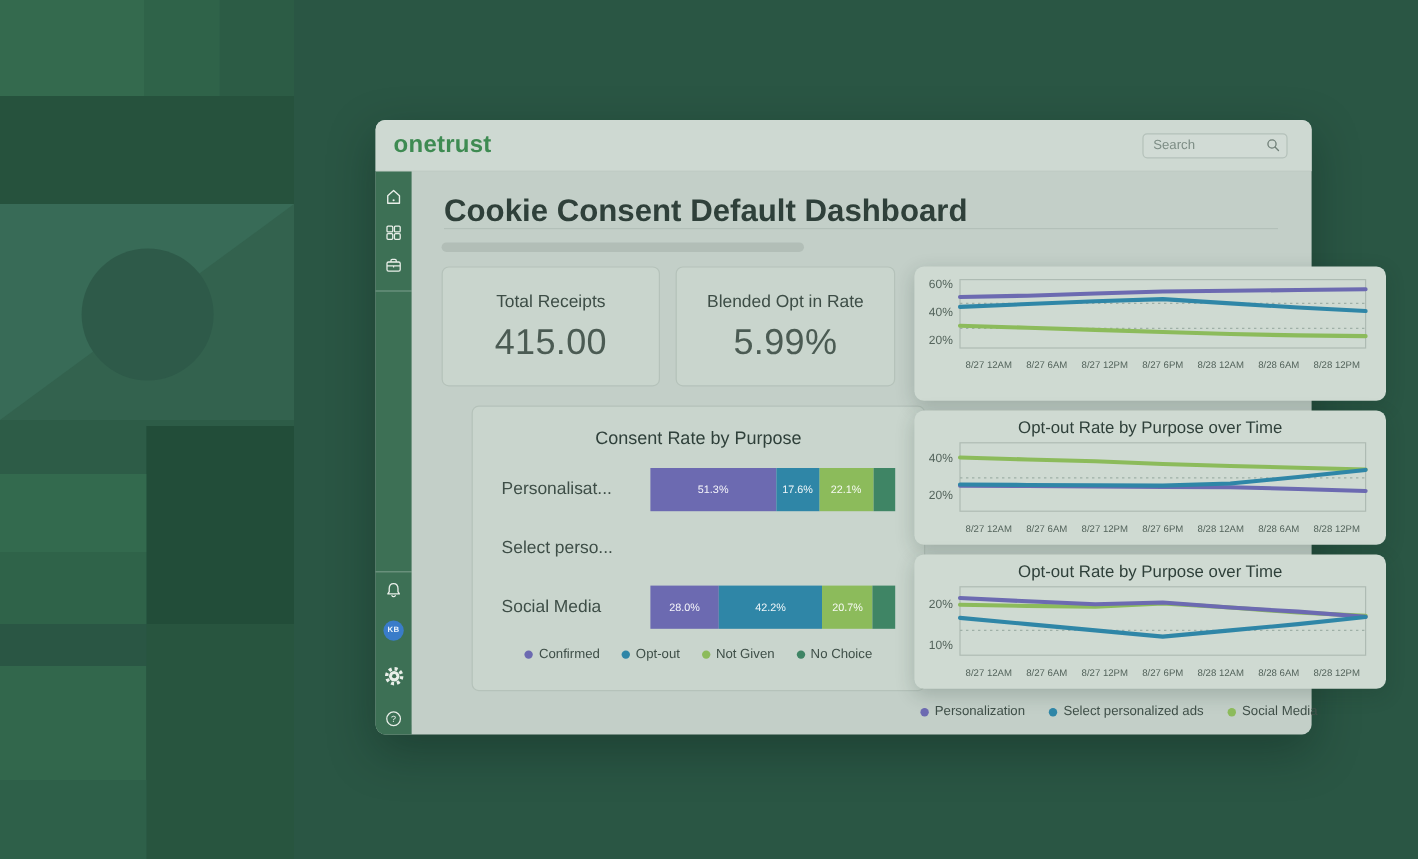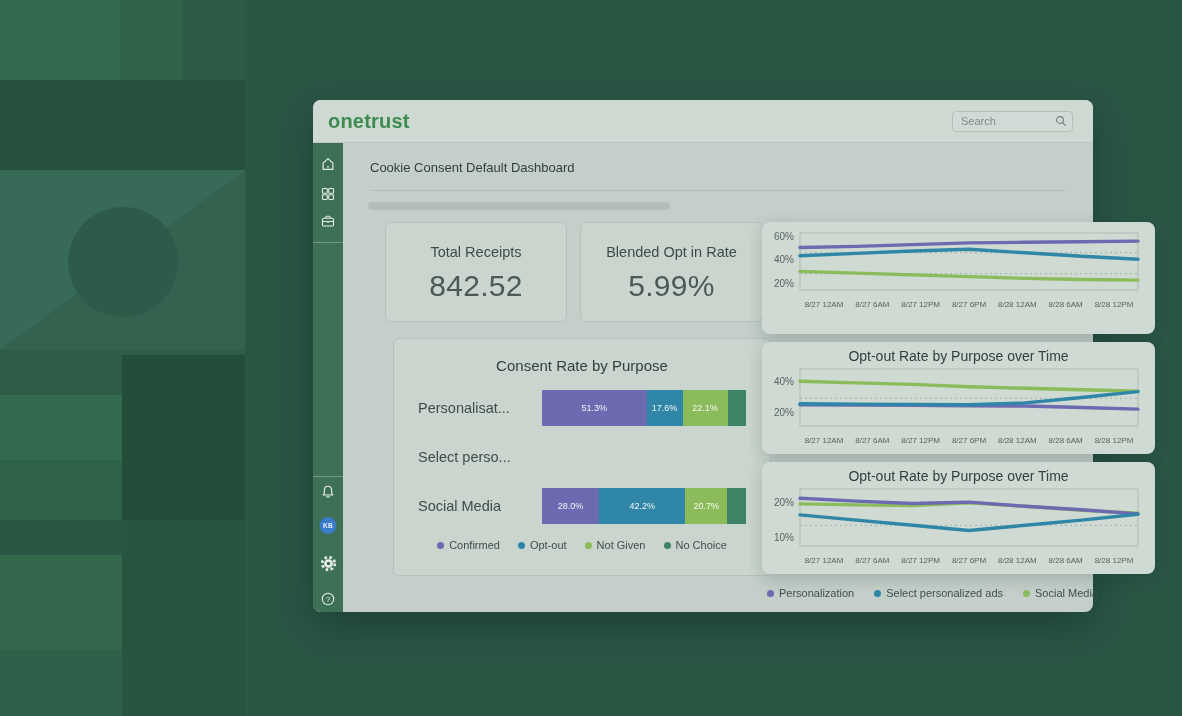--- a/index.html
+++ b/index.html
@@ -41,26 +41,26 @@
     border-radius:0 0 0 8px;}
   .side-icon{position:absolute;left:50%;transform:translateX(-50%);width:18px;height:18px;display:flex;
     align-items:center;justify-content:center;cursor:pointer;}
   .side-div{position:absolute;left:0;right:0;height:1px;background:rgba(255,255,255,.28);}
   .avatar{position:absolute;left:50%;transform:translateX(-50%);width:17px;height:17px;border-radius:50%;
     background:#3a7cc9;color:#eaf2fa;font-size:6.5px;font-weight:700;display:flex;align-items:center;
     justify-content:center;letter-spacing:.3px;cursor:pointer;}
 
   
   .content{position:absolute;left:30px;top:43px;right:0;bottom:0;}
-  .page-title{position:absolute;left:27px;top:17px;font-size:13px;font-weight:400;color:var(--ink);}
+  .page-title{position:absolute;left:27px;top:17px;font-size:26px;font-weight:700;color:var(--ink);}
   .title-divider{position:absolute;left:27px;top:47px;width:695px;height:1px;background:var(--divider);}
   .skeleton-bar{position:absolute;left:25px;top:59px;width:302px;height:8px;border-radius:4px;background:#b2beb7;}
 
   .kpi-card{position:absolute;top:79px;height:100px;background:var(--card-bg);border:1px solid var(--card-border);
-    border-radius:6px;text-align:center;padding-top:21px;margin-left:17px;}
+    border-radius:6px;text-align:center;padding-top:21px;}
   .kpi-label{font-size:14.5px;color:#3d4d46;}
   .kpi-value{font-size:30px;color:#4b5b53;margin-top:9px;letter-spacing:.3px;}
 
   .consent-card{position:absolute;left:25px;top:195px;width:378px;height:238px;background:var(--card-bg);
     border:1px solid var(--card-border);border-radius:6px;padding:18px 24px 0 24px;margin-left:25px;}
   .consent-title{text-align:center;font-size:15px;color:var(--ink);margin-bottom:16px;}
   .bar-row{display:flex;align-items:center;height:36px;margin-bottom:13px;}
   .bar-row-label{width:124px;font-size:14.5px;color:#3e4e47;white-space:nowrap;overflow:hidden;}
   .bar-track{flex:1;height:36px;display:flex;}
   .bar-seg{height:100%;display:flex;align-items:center;justify-content:center;overflow:hidden;}
@@ -157,21 +157,21 @@
       </div>
     </div>
 
     <div class="content">
       <div class="page-title">Cookie Consent Default Dashboard</div>
       <div class="title-divider"></div>
       <div class="skeleton-bar"></div>
 
       <div class="kpi-card" style="left:25px;width:182px;">
         <div class="kpi-label">Total Receipts</div>
-        <div class="kpi-value">842.52</div>
+        <div class="kpi-value">415.00</div>
       </div>
       <div class="kpi-card" style="left:220px;width:183px;">
         <div class="kpi-label">Blended Opt in Rate</div>
         <div class="kpi-value">5.99%</div>
       </div>
 
       <div class="consent-card">
         <div class="consent-title">Consent Rate by Purpose</div>
         <div>
             <div class="bar-row">

